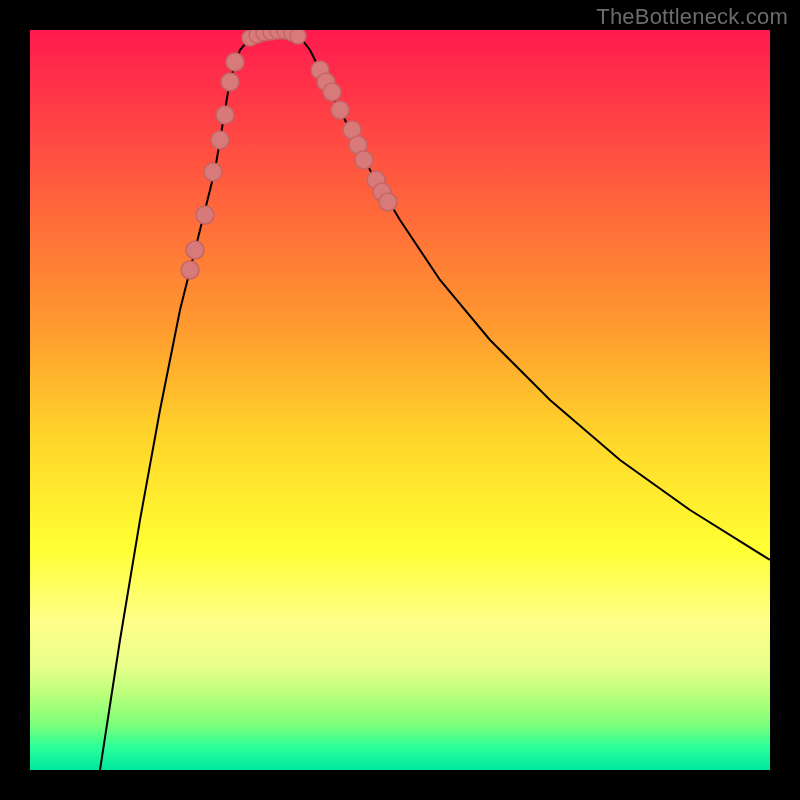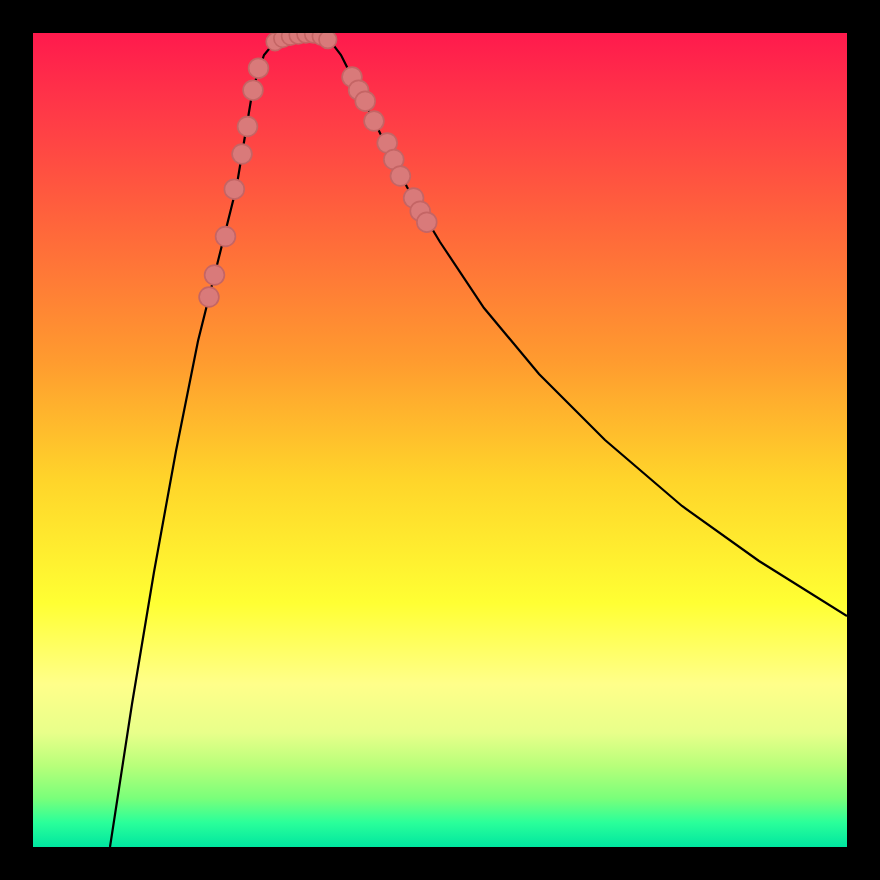--- a/index.html
+++ b/index.html
@@ -59,20 +59,21 @@
   .dot {
     fill: #d97a7a;
     stroke: #c46565;
     stroke-width: 1.5;
   }
 </style>
 </head>
 <body>
 
 <div class="frame">
+  <div class="watermark">TheBottleneck.com</div>
   <div class="plot">
     <svg class="curve" viewBox="0 0 740 740">
       <path id="curve-left" d="M70 740 L90 610 L110 490 L130 380 L150 280 L160 240 L170 200 L180 160 L185 140 L190 110 L195 80 L200 50 L210 20 L220 8"></path>
       <path id="curve-floor" d="M220 8 L230 4 L240 2 L250 1 L255 1 L260 2 L265 4 L270 7"></path>
       <path id="curve-right" d="M270 7 L280 20 L290 40 L300 60 L310 80 L320 100 L340 140 L370 190 L410 250 L460 310 L520 370 L590 430 L660 480 L740 530"></path>
       <g id="dots-left">
           <circle cx="160" cy="240" r="9" class="dot"></circle>
           <circle cx="165" cy="220" r="9" class="dot"></circle>
           <circle cx="175" cy="185" r="9" class="dot"></circle>
           <circle cx="183" cy="142" r="9" class="dot"></circle>

